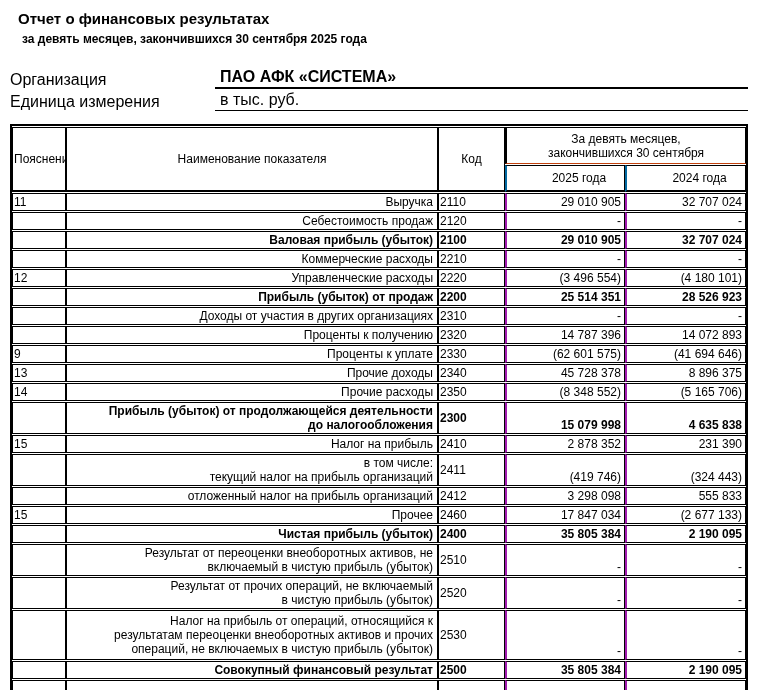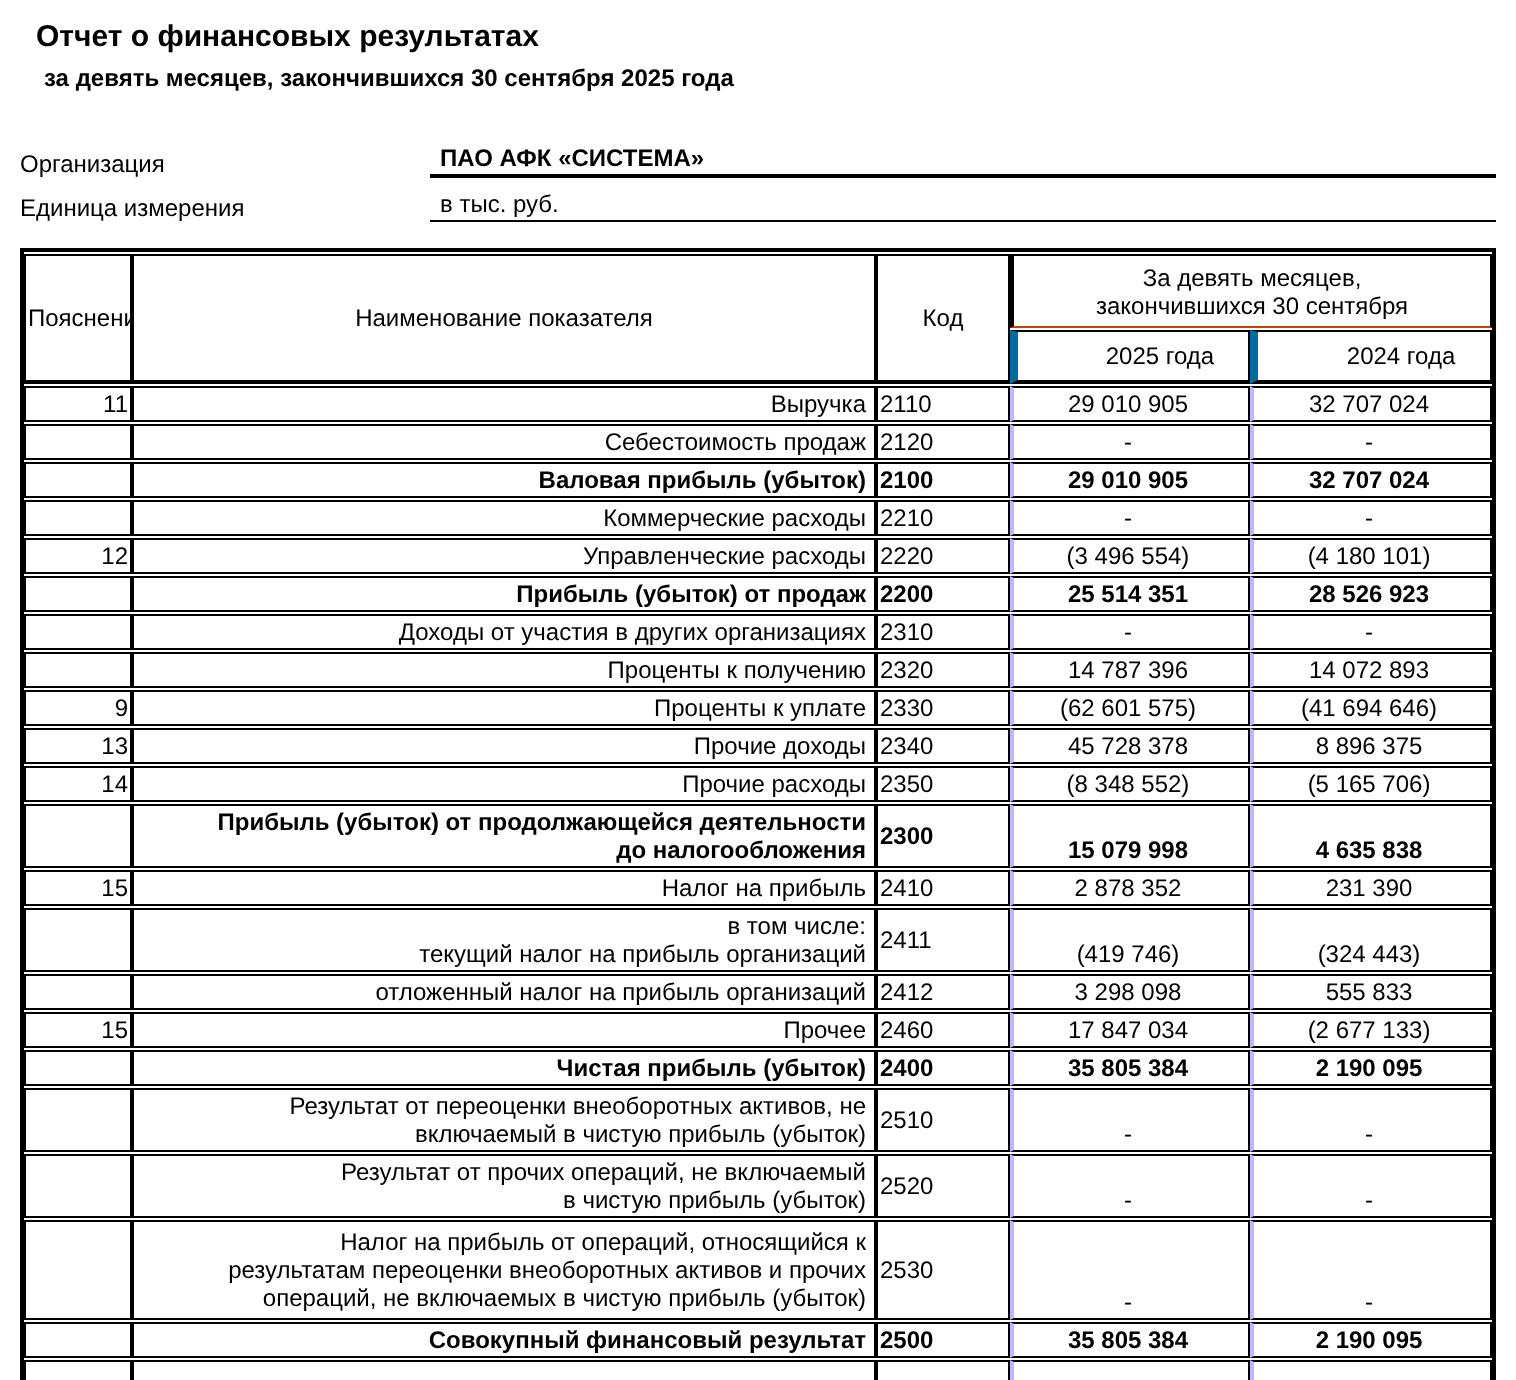--- a/index.html
+++ b/index.html
@@ -17,21 +17,21 @@
     font-size: 15px; font-weight: bold;
     margin: 2px 0 5px 8px;
   }
   .subtitle {
     font-size: 12px; font-weight: bold;
     margin: 0 0 24px 12px;
   }
   .meta-row {
     display: flex; align-items: flex-end;
     height: 19px; margin-bottom: 3px;
-    font-size: 12px;
+    font-size: 16px;
   }
   .meta-label { width: 165px; flex: none; }
   .meta-value {
     flex: 1; padding: 0 0 1px 5px; margin-left: 40px;
   }
   .meta-value.org { border-bottom: 2px solid #000; font-weight: bold; }
   .meta-value.unit { border-bottom: 1px solid #000; }
 
   .tbl-wrap {
     border: 2px solid #000;
@@ -50,36 +50,36 @@
     border-bottom: 2px solid #000;
     line-height: 14px;
   }
   th.h-period {
     border-bottom: 1px solid #c2410c;
     border-left: 2px solid #000;
     white-space: pre-line;
     height: 37px;
   }
   tr.h-years th { height: 27px; }
-  th.h-y25, th.h-y24 { border-left: 4px solid #0369a1; padding-left: 28px; }
+  th.h-y25, th.h-y24 { border-left: 2px solid #0369a1; padding-left: 28px; }
 
   tbody tr { height: 14px; }
   tbody td { line-height: 13px; }
-  td.c-note { text-align: right; vertical-align: middle; }
+  td.c-note { text-align: left; vertical-align: middle; }
   td.c-name {
     text-align: right; vertical-align: middle;
     padding: 1px 4px 1px 8px;
     white-space: pre-line;
     line-height: 14px;
   }
   td.c-code { text-align: left; vertical-align: middle; }
   td.c-v25, td.c-v24 {
-    text-align: center; vertical-align: bottom;
+    text-align: right; vertical-align: bottom;
     padding: 0 3px 1px 0;
-    border-left: 2px solid #c4b5fd;
+    border-left: 2px solid #a21caf;
   }
   tr.bold td { font-weight: bold; }
   tr.indent td.c-name { padding-left: 22px; }
   tr.memo { height: 40px; }
   tr.memo td.c-name { vertical-align: bottom; padding-bottom: 5px; }
   tr.tall3 td.c-name { padding-top: 3px; padding-bottom: 3px; }
 </style>
 </head>
 <body>
 

